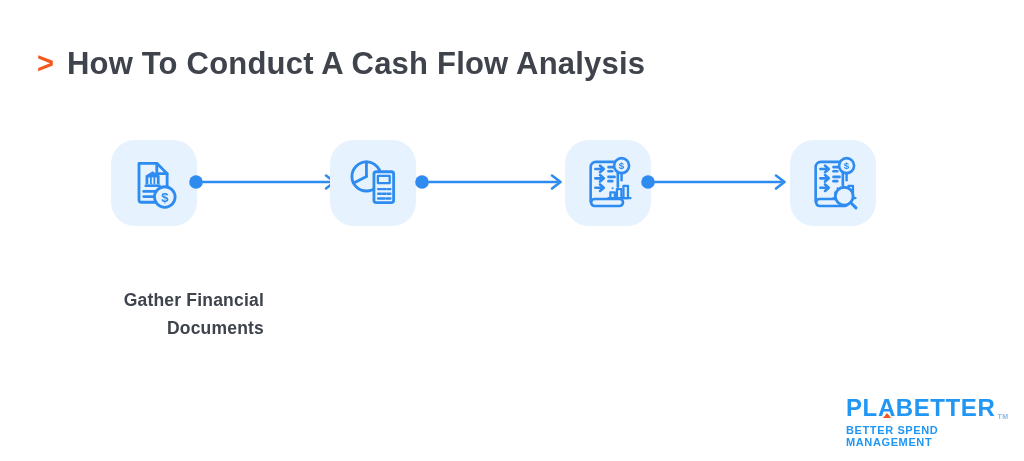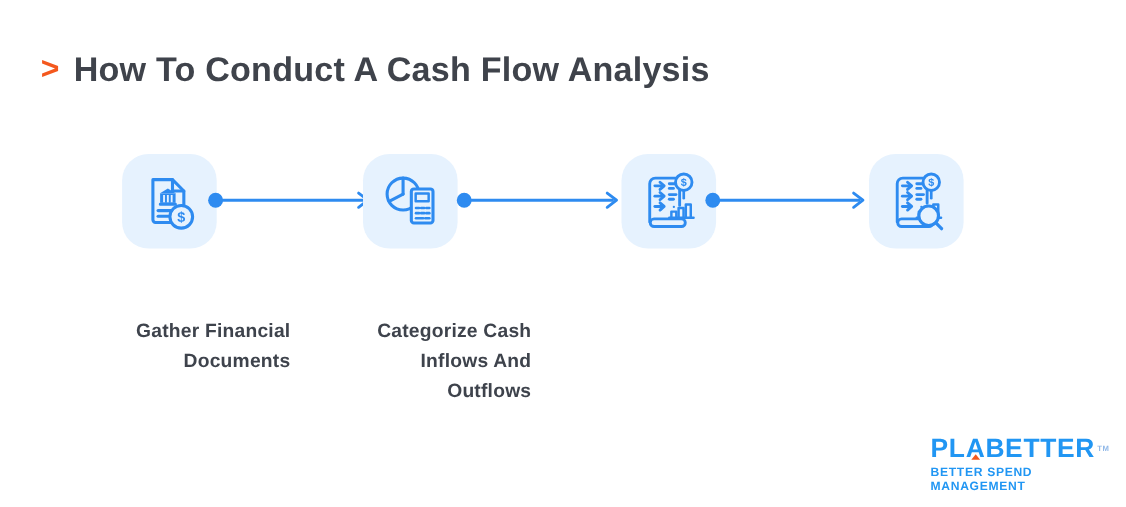--- a/index.html
+++ b/index.html
@@ -38,21 +38,21 @@
     margin-top:48px;
   }
   .l1 { left:44px;  width:220px; }
   .l2 { left:263px; width:220px; }
   .l3 { left:497px; width:220px; }
   .l4 { left:720px; width:224px; }
 
   
   .logo { position:absolute; left:846px; top:396px; }
   .logo-main {
-    display:flex; align-items:center;
+    display:flex; align-items:flex-end;
     color:#2196F3; font-size:24px; font-weight:bold; letter-spacing:0.6px; line-height:1;
   }
   .logo-a { position:relative; }
   .logo-a::after {
     content:""; position:absolute; left:50%; margin-left:-3.5px; bottom:2px;
     width:0; height:0;
     border-left:4px solid transparent; border-right:4px solid transparent;
     border-bottom:5.5px solid #F4581D;
   }
   .logo-tm { font-size:7px; font-weight:bold; color:#90B8E8; margin-left:2px; margin-top:1px; }
@@ -188,23 +188,20 @@
       <line x1="46.5" y1="21" x2="46.5" y2="29" stroke="#2E8BF0" stroke-width="2.6" stroke-linecap="round"></line>
       <circle cx="46.5" cy="13.5" r="8" fill="#E6F2FE" stroke="#2E8BF0" stroke-width="2.8"></circle>
       <text x="46.5" y="17.4" font-size="10.5" font-weight="bold" fill="#2E8BF0" text-anchor="middle" font-family="'Liberation Sans',sans-serif">$</text>
       <circle cx="44" cy="46" r="9.5" fill="#E6F2FE" stroke="#2E8BF0" stroke-width="3"></circle>
       <line x1="51" y1="53" x2="56.5" y2="58.5" stroke="#2E8BF0" stroke-width="3.2" stroke-linecap="round"></line>
     </svg>
   </div>
 
   <div class="step-label l1">Gather Financial
 Documents</div>
-  <div class="step-label l2">Categorize Cash
-Inflows And
-Outflows</div>
 
   <div class="logo">
     <div class="logo-main">
       <span>PL</span>
       <span class="logo-a">A</span>
       <span>BETTER</span>
       <span class="logo-tm">TM</span>
     </div>
     <div class="logo-tagline">BETTER SPEND MANAGEMENT</div>
   </div>

